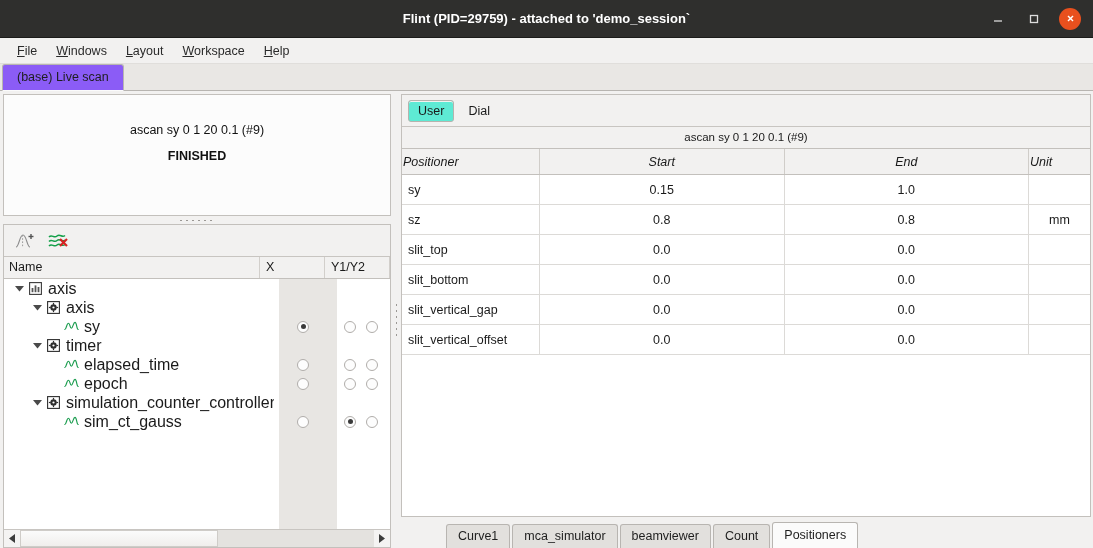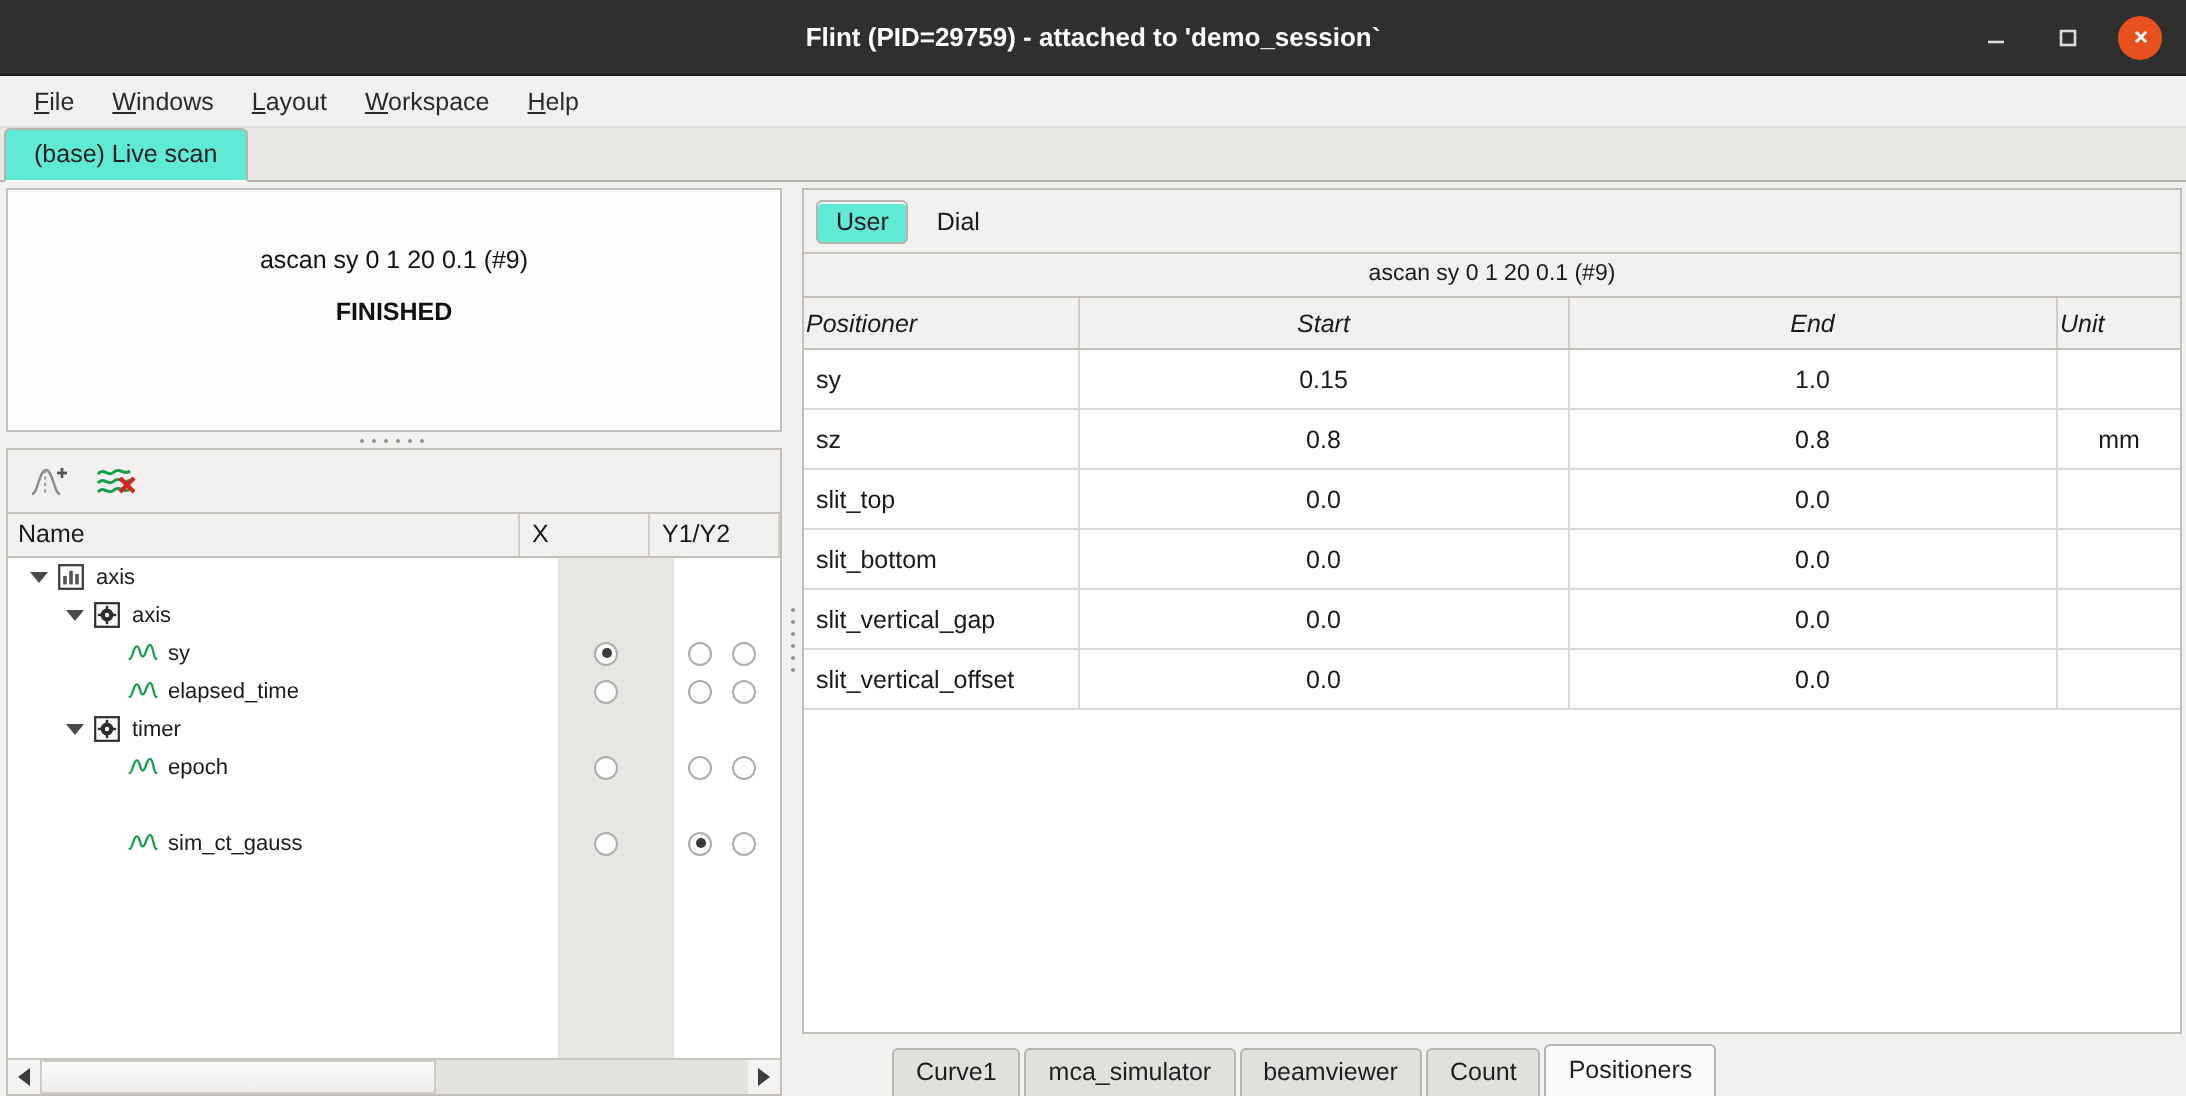--- a/index.html
+++ b/index.html
@@ -87,21 +87,21 @@
     display: flex;
     align-items: flex-end;
     border-bottom: 1px solid #b8b5b1;
     position: relative;
   }
   .wstab {
     height: 25px;
     line-height: 25px;
     padding: 0 14px;
     font-size: 12.5px;
-    background: #5eead4;
+    background: #8b5cf6;
     border: 1px solid #b8b5b1;
     border-bottom: 1px solid #fbfbfb;
     margin-left: 2px;
     margin-bottom: -1px;
     border-top-left-radius: 3px;
     border-top-right-radius: 3px;
     color: #1e1e1e;
     cursor: default;
     white-space: nowrap;
   }
@@ -195,21 +195,21 @@
     position: absolute;
     left: 275px; top: 0; width: 58px; bottom: 0;
     background: #e8e6e3;
   }
   .tree-rows { position: relative; }
   .tree-row {
     height: 19px;
     display: flex;
     align-items: center;
     position: relative;
-    font-size: 11px;
+    font-size: 16px;
     white-space: nowrap;
   }
   .tree-label-wrap {
     display: flex;
     align-items: center;
     width: 275px;
     box-sizing: border-box;
     overflow: hidden;
   }
   .twisty {
@@ -539,38 +539,20 @@
               </div>
               <div class="radio-cell">
                 <span class="radio checked"></span>
               </div>
               <div class="radio-cell y">
                 <span class="radio"></span>
                 <span class="radio"></span>
               </div>
             </div>
             <div class="tree-row">
-              <div class="tree-label-wrap" style="padding-left: 44px;">
-                <span class="twisty"></span>
-                <span class="node-icon">
-                  <svg width="15" height="11" viewBox="0 0 15 11">
-                    <path d="M0.8 8.5 C2.4 8.5, 2.6 2.2, 4.4 2.2 C6.2 2.2, 5.8 7.2, 7.4 7.2 C9 7.2, 9.2 1.4, 11 1.4 C12.8 1.4, 12.6 8.5, 14.2 8.5" fill="none" stroke="#1a9c4e" stroke-width="1.15" stroke-linecap="round"></path>
-                  </svg>
-                </span>
-                <span class="node-text">elapsed_time</span>
-              </div>
-              <div class="radio-cell">
-                <span class="radio"></span>
-              </div>
-              <div class="radio-cell y">
-                <span class="radio"></span>
-                <span class="radio"></span>
-              </div>
-            </div>
-            <div class="tree-row">
               <div class="tree-label-wrap" style="padding-left: 26px;">
                 <span class="twisty">
                   <svg width="9" height="9" viewBox="0 0 9 9">
                     <polygon points="0,2 9,2 4.5,7.5" fill="#4a4a4a"></polygon>
                   </svg>
                 </span>
                 <span class="node-icon">
                   <svg width="13" height="13" viewBox="0 0 13 13">
                     <rect x="0.6" y="0.6" width="11.8" height="11.8" fill="#ffffff" stroke="#2e2e2e" stroke-width="1.1"></rect>
                     <circle cx="6.5" cy="6.5" r="3.2" fill="#2e2e2e"></circle>
@@ -587,31 +569,68 @@
               <div class="radio-cell y"></div>
             </div>
             <div class="tree-row">
               <div class="tree-label-wrap" style="padding-left: 44px;">
                 <span class="twisty"></span>
                 <span class="node-icon">
                   <svg width="15" height="11" viewBox="0 0 15 11">
                     <path d="M0.8 8.5 C2.4 8.5, 2.6 2.2, 4.4 2.2 C6.2 2.2, 5.8 7.2, 7.4 7.2 C9 7.2, 9.2 1.4, 11 1.4 C12.8 1.4, 12.6 8.5, 14.2 8.5" fill="none" stroke="#1a9c4e" stroke-width="1.15" stroke-linecap="round"></path>
                   </svg>
                 </span>
-                <span class="node-text">epoch</span>
+                <span class="node-text">elapsed_time</span>
               </div>
               <div class="radio-cell">
                 <span class="radio"></span>
               </div>
               <div class="radio-cell y">
                 <span class="radio"></span>
                 <span class="radio"></span>
               </div>
             </div>
             <div class="tree-row">
+              <div class="tree-label-wrap" style="padding-left: 44px;">
+                <span class="twisty"></span>
+                <span class="node-icon">
+                  <svg width="15" height="11" viewBox="0 0 15 11">
+                    <path d="M0.8 8.5 C2.4 8.5, 2.6 2.2, 4.4 2.2 C6.2 2.2, 5.8 7.2, 7.4 7.2 C9 7.2, 9.2 1.4, 11 1.4 C12.8 1.4, 12.6 8.5, 14.2 8.5" fill="none" stroke="#1a9c4e" stroke-width="1.15" stroke-linecap="round"></path>
+                  </svg>
+                </span>
+                <span class="node-text">epoch</span>
+              </div>
+              <div class="radio-cell">
+                <span class="radio"></span>
+              </div>
+              <div class="radio-cell y">
+                <span class="radio"></span>
+                <span class="radio"></span>
+              </div>
+            </div>
+            <div class="tree-row">
+              <div class="tree-label-wrap" style="padding-left: 26px;">
+                <span class="twisty">
+                  <svg width="9" height="9" viewBox="0 0 9 9">
+                    <polygon points="0,2 9,2 4.5,7.5" fill="#4a4a4a"></polygon>
+                  </svg>
+                </span>
+                <span class="node-icon">
+                  <svg width="13" height="13" viewBox="0 0 13 13">
+                    <rect x="0.6" y="0.6" width="11.8" height="11.8" fill="#ffffff" stroke="#2e2e2e" stroke-width="1.1"></rect>
+                    <circle cx="6.5" cy="6.5" r="3.2" fill="#2e2e2e"></circle>
+                    <circle cx="6.5" cy="6.5" r="1.1" fill="#ffffff"></circle>
+                    <rect x="5.9" y="1.9" width="1.2" height="1.8" fill="#2e2e2e"></rect>
+                    <rect x="5.9" y="9.3" width="1.2" height="1.8" fill="#2e2e2e"></rect>
+                    <rect x="1.9" y="5.9" width="1.8" height="1.2" fill="#2e2e2e"></rect>
+                    <rect x="9.3" y="5.9" width="1.8" height="1.2" fill="#2e2e2e"></rect>
+                  </svg>
+                </span>
+                <span class="node-text">simulation_counter_controller</span>
+              </div>
               <div class="radio-cell"></div>
               <div class="radio-cell y"></div>
             </div>
             <div class="tree-row">
               <div class="tree-label-wrap" style="padding-left: 44px;">
                 <span class="twisty"></span>
                 <span class="node-icon">
                   <svg width="15" height="11" viewBox="0 0 15 11">
                     <path d="M0.8 8.5 C2.4 8.5, 2.6 2.2, 4.4 2.2 C6.2 2.2, 5.8 7.2, 7.4 7.2 C9 7.2, 9.2 1.4, 11 1.4 C12.8 1.4, 12.6 8.5, 14.2 8.5" fill="none" stroke="#1a9c4e" stroke-width="1.15" stroke-linecap="round"></path>
                   </svg>

